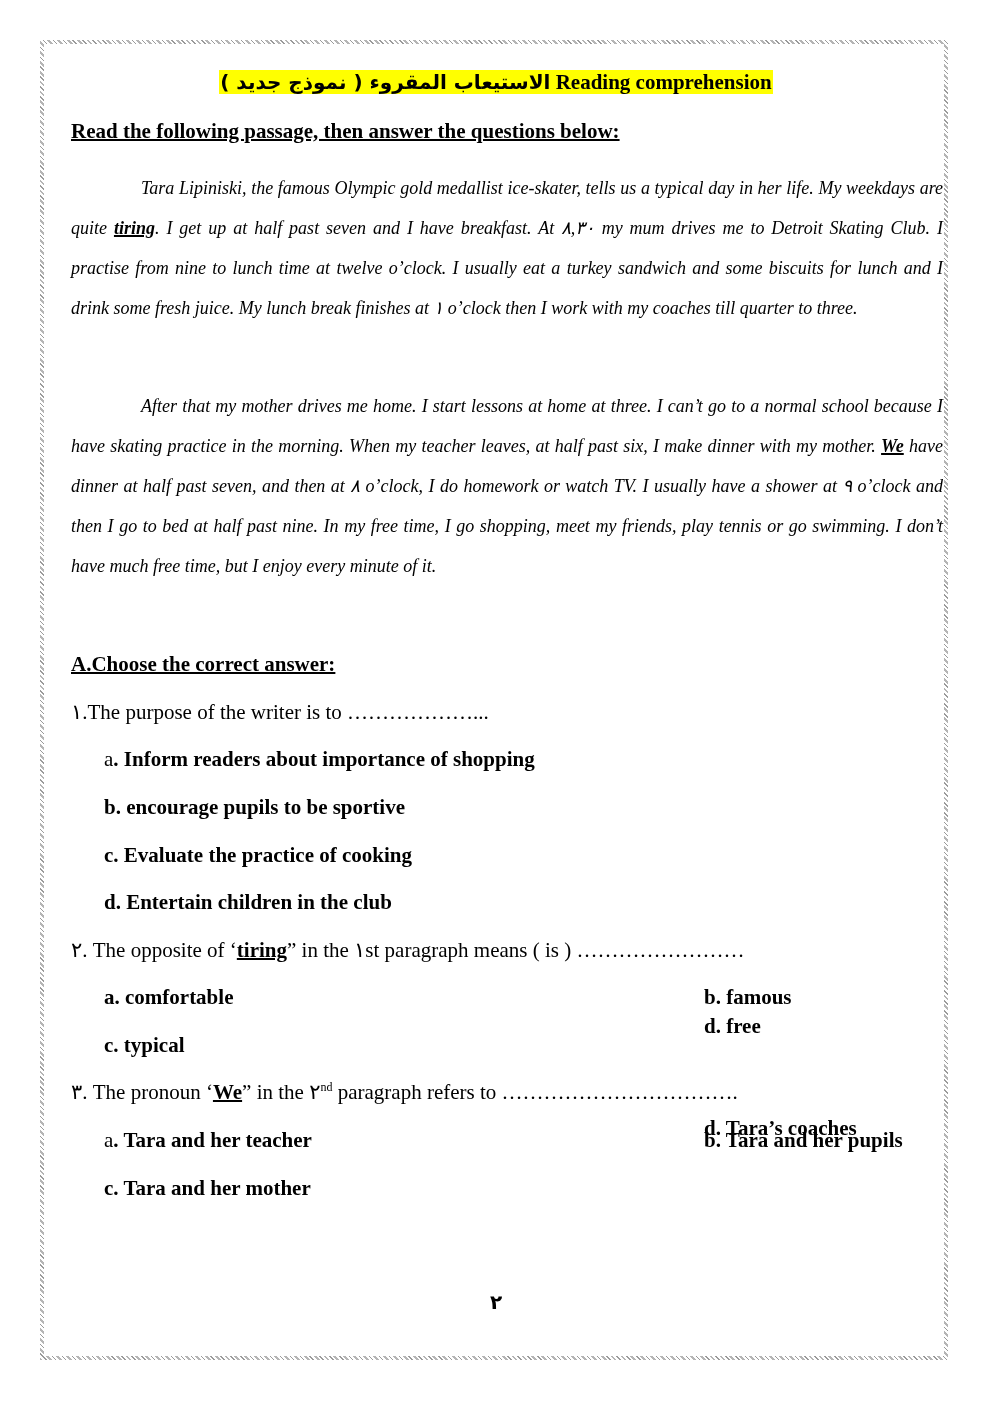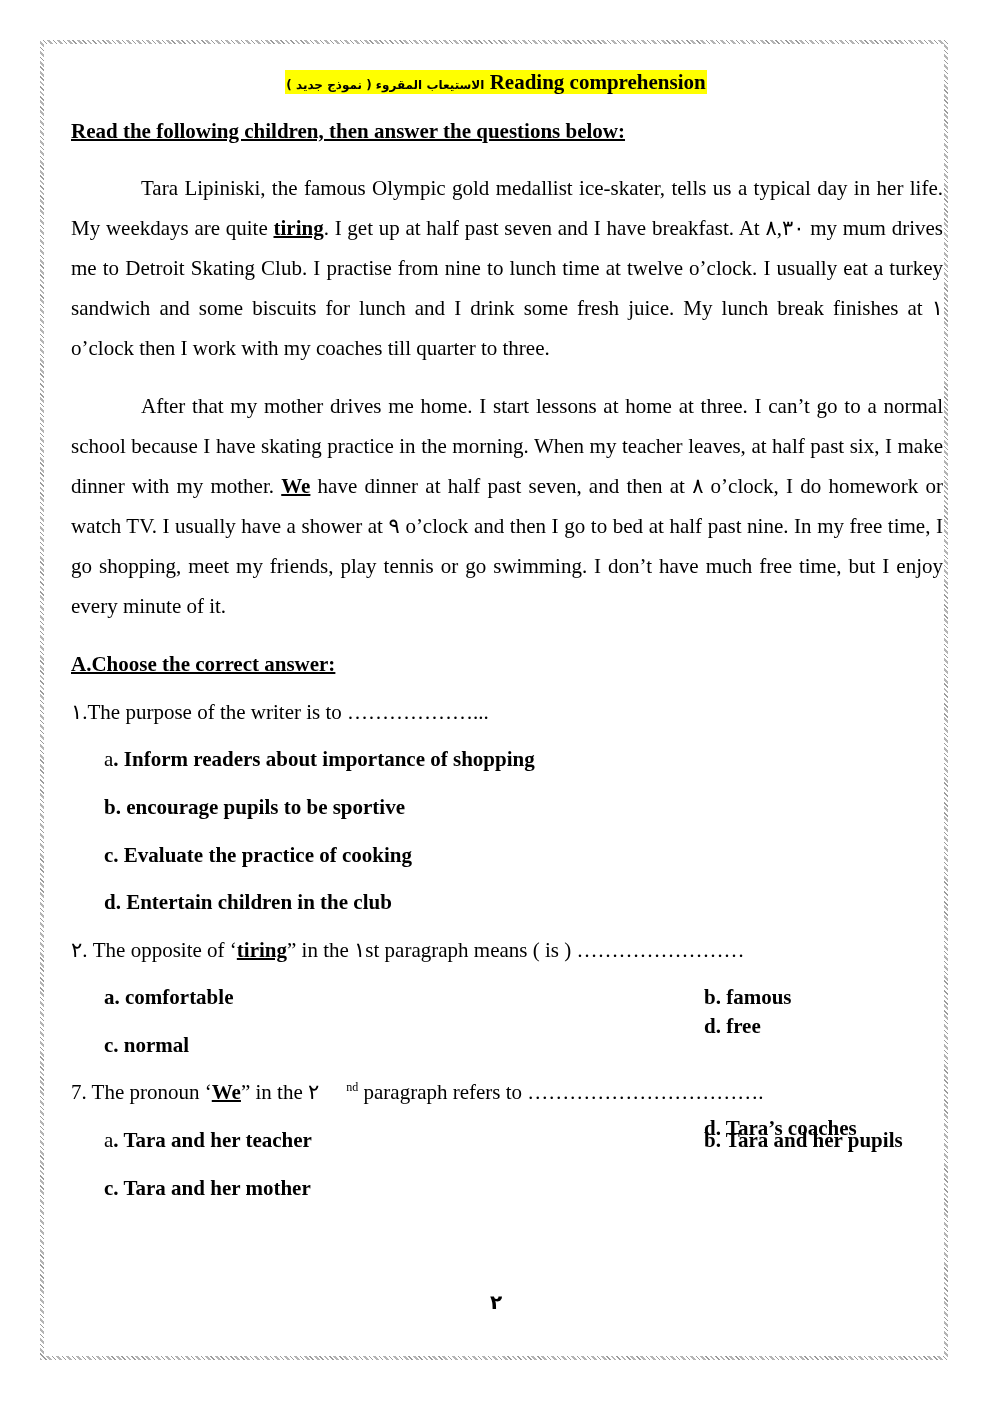--- a/index.html
+++ b/index.html
@@ -6,66 +6,66 @@
   body { width: 992px; height: 1403px; position: relative; overflow: hidden;
          font-family: "Liberation Serif", serif; color: #000; }
   .page-border {
     position: absolute; left: 40px; top: 40px; width: 908px; height: 1320px;
     border: 4px solid transparent;
     border-image: repeating-linear-gradient(45deg, #b5b5b5 0 2px, #ffffff 2px 4px, #9a9a9a 4px 5px, #ffffff 5px 7px) 4;
     box-sizing: border-box;
   }
   .title-row { position: absolute; top: 70px; left: 0; width: 992px; text-align: center; }
   .title { background: #ffff00; font-weight: bold; font-size: 21px; padding: 0 1px; }
-  .title-ar { font-family: "DejaVu Sans", sans-serif; font-size: 12px; }
+  .title-ar { font-family: "DejaVu Sans", sans-serif; font-size: 20px; }
   .instruction { position: absolute; left: 71px; top: 119px; font-weight: bold; font-size: 21px;
                  text-decoration: underline; text-decoration-thickness: 2px; }
-  .passage { position: absolute; left: 71px; width: 872px; font-size: 21px; line-height: 40px;
-             text-align: justify; margin: 0; text-indent: 70px; }
+  .passage { position: absolute; left: 71px; width: 872px; font-size: 18px; line-height: 40px;
+             text-align: justify; margin: 0; text-indent: 70px; font-style: italic; }
   .p1 { top: 168px; }
   .p2 { top: 386px; }
   .u-bold { font-weight: bold; text-decoration: underline; text-decoration-thickness: 2px; }
   .section-heading { position: absolute; left: 71px; top: 652px; font-weight: bold; font-size: 21px;
                      text-decoration: underline; text-decoration-thickness: 2px; }
   .line { position: absolute; left: 71px; font-size: 21px; white-space: nowrap; text-align: center; }
   .opt { font-weight: bold; cursor: pointer; margin-left: 33px; }
   .opt .lead { font-weight: normal; }
   .right-col { left: 671px; }
-  sup { font-size: 12px; margin-left: 27px; }
+  sup { font-size: 12px; }
   .page-number { position: absolute; top: 1290px; left: 0; width: 992px; text-align: center;
                  font-family: "DejaVu Sans", sans-serif; font-weight: bold; font-size: 20px; }
 </style>
 </head>
 <body>
 
 <div class="page-border"></div>
 
 <div class="title-row">
   <span class="title"><span class="title-ar">الاستيعاب المقروء ( نموذج جديد )</span> <span>Reading comprehension</span></span>
 </div>
 
-<div class="instruction">Read the following children, then answer the questions below:</div>
+<div class="instruction">Read the following passage, then answer the questions below:</div>
 
 <p class="passage p1"><span>Tara Lipiniski, the famous Olympic gold medallist ice-skater, tells us a typical day in her life. My weekdays are quite </span><span class="u-bold">tiring</span><span>. I get up at half past seven and I have breakfast. At ٨,٣٠ my mum drives me to Detroit Skating Club. I practise from nine to lunch time at twelve o’clock.  I usually eat a turkey sandwich and some biscuits for lunch and I drink some fresh juice. My lunch break finishes at ١ o’clock then I work with my coaches till quarter to three.</span></p>
 
 <p class="passage p2"><span>After that my mother drives me home. I start lessons at home at three. I can’t go to a normal school because I have skating practice in the morning. When my teacher leaves, at half past six, I make dinner with my mother. </span><span class="u-bold">We</span><span> have dinner at half past seven, and then at ٨ o’clock, I do homework or watch TV. I usually have a shower at ٩ o’clock and then I go to bed at half past nine.  In my free time, I go shopping, meet my friends, play tennis or go swimming. I don’t have much free time, but I enjoy every minute of it.</span></p>
 
 <div class="section-heading">A.Choose the correct answer:</div>
 
 <div class="line" style="top:700px">١.The purpose of the writer is to ………………...</div>
 <div class="line opt" style="top:747px"><span class="lead">a</span><span>. Inform readers about importance of shopping</span></div>
 <div class="line opt" style="top:795px"><span>b.</span><span> encourage pupils to be sportive</span></div>
 <div class="line opt" style="top:843px"><span>c.</span><span> Evaluate the practice of cooking</span></div>
 <div class="line opt" style="top:890px"><span>d.</span><span> Entertain children in the club</span></div>
 
 <div class="line" style="top:938px"><span>٢. The opposite of ‘</span><span class="u-bold">tiring</span><span>” in the ١st paragraph means  ( is ) ……………………</span></div>
 <div class="line opt" style="top:985px"><span>a.</span><span> comfortable</span></div>
 <div class="line opt right-col" style="top:985px"><span>b.</span><span> famous</span></div>
-<div class="line opt" style="top:1033px"><span>c.</span><span> normal</span></div>
+<div class="line opt" style="top:1033px"><span>c.</span><span> typical</span></div>
 <div class="line opt right-col" style="top:1014px"><span>d.</span><span> free</span></div>
 
-<div class="line" style="top:1080px"><span>7. The pronoun ‘</span><span class="u-bold">We</span><span>” in the ٢</span><sup>nd</sup><span>  paragraph refers to …………………………….</span></div>
+<div class="line" style="top:1080px"><span>٣. The pronoun ‘</span><span class="u-bold">We</span><span>” in the ٢</span><sup>nd</sup><span>  paragraph refers to …………………………….</span></div>
 <div class="line opt" style="top:1128px"><span class="lead">a</span><span>. Tara and her teacher</span></div>
 <div class="line opt right-col" style="top:1128px"><span>b.</span><span> Tara and her pupils</span></div>
 <div class="line opt" style="top:1176px"><span>c.</span><span> Tara and her mother</span></div>
 <div class="line opt right-col" style="top:1116px"><span>d.</span><span> Tara’s coaches</span></div>
 
 <div class="page-number">٢</div>
 
 </body></html>

